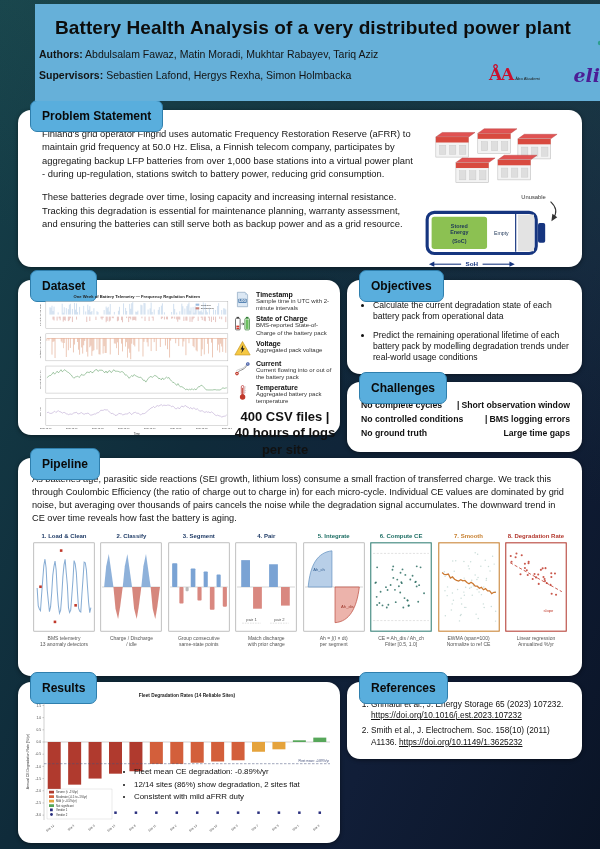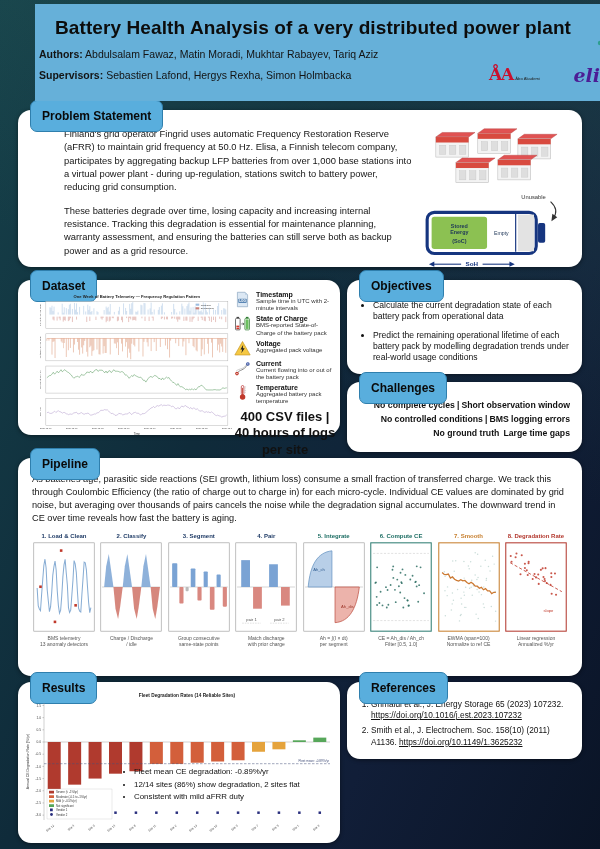--- a/index.html
+++ b/index.html
@@ -20,39 +20,39 @@
   .card{position:absolute;background:#fff;border-radius:13px;box-shadow:0 1px 4px rgba(0,0,0,.45);z-index:1;}
   .tab{position:absolute;top:-10px;left:12px;background:#59aedd;border:1.5px solid #2f7fad;border-radius:7px;padding:8px 11px;font-size:12px;font-weight:700;color:#0a0a0a;white-space:nowrap;}
   #card-problem{left:18px;top:110px;width:564px;height:157px;}
   #card-dataset{left:18px;top:280px;width:322px;height:155px;}
   #card-objectives{left:347px;top:280px;width:235px;height:94px;}
   #card-challenges{left:347px;top:382px;width:235px;height:70px;}
   #card-pipeline{left:18px;top:458px;width:564px;height:218px;}
   #card-results{left:18px;top:682px;width:322px;height:161px;}
   #card-references{left:347px;top:682px;width:235px;height:77px;}
   #card-future{left:347px;top:765px;width:235px;height:78px;}
-  .prob-body{display:flex;gap:6px;padding:17px 10px 6px 24px;margin-left:22px;}
+  .prob-body{display:flex;gap:6px;padding:17px 10px 6px 24px;}
   .prob-text{width:386px;font-size:9.4px;line-height:1.42;color:#161616;}
   .prob-text p{margin:0 0 10px 0;}
   .prob-illus{flex:1;display:flex;flex-direction:column;align-items:center;gap:1px;}
   #racks-svg{width:148px;height:62px;}
   #soh-svg{width:152px;height:84px;}
   #telemetry-chart{position:absolute;left:6px;top:12px;}
   #dataset-right{position:absolute;left:216px;top:11px;width:102px;}
   .ds-row{display:flex;gap:5px;margin-bottom:3px;align-items:flex-start;}
   .ds-icon{flex:none;width:17px;height:17px;}
   .ds-icon svg{width:17px;height:17px;}
   .ds-text{display:flex;flex-direction:column;}
   .ds-text b{font-size:7px;color:#111;}
   .ds-desc{font-size:6px;color:#333;line-height:1.2;}
   .ds-footnote{margin-top:3px;font-size:13px;font-weight:700;text-align:center;color:#111;line-height:1.3;}
   .obj-list{margin:0;padding:20px 10px 6px 26px;font-size:8.6px;line-height:1.32;color:#111;}
   .obj-list li{margin-bottom:7px;}
   .chal-body{padding:18px 12px 6px 14px;font-size:8.7px;font-weight:700;color:#111;}
-  .chal-row{display:flex;justify-content:flex-end;margin-bottom:4px;}
+  .chal-row{display:flex;justify-content:space-between;margin-bottom:4px;}
   .chal-row .sep{margin:0 2px;}
   .pipe-body{padding:15px 14px 4px 14px;}
   .pipe-intro{margin:0 0 8px 0;font-size:9.2px;line-height:1.4;color:#141414;}
   #pipeline-steps{display:flex;justify-content:space-between;gap:3px;}
   .pstep{width:64px;display:flex;flex-direction:column;align-items:center;}
   .pstep-label{font-size:6px;font-weight:700;margin-bottom:3px;white-space:nowrap;}
   .pstep-svg{width:62px;height:90px;}
   .pstep-cap{font-size:5px;color:#555;text-align:center;line-height:1.3;margin-top:3px;}
   #fleet-chart{position:absolute;left:5px;top:8px;}
   .results-bullets{position:absolute;left:104px;top:84px;width:214px;}

